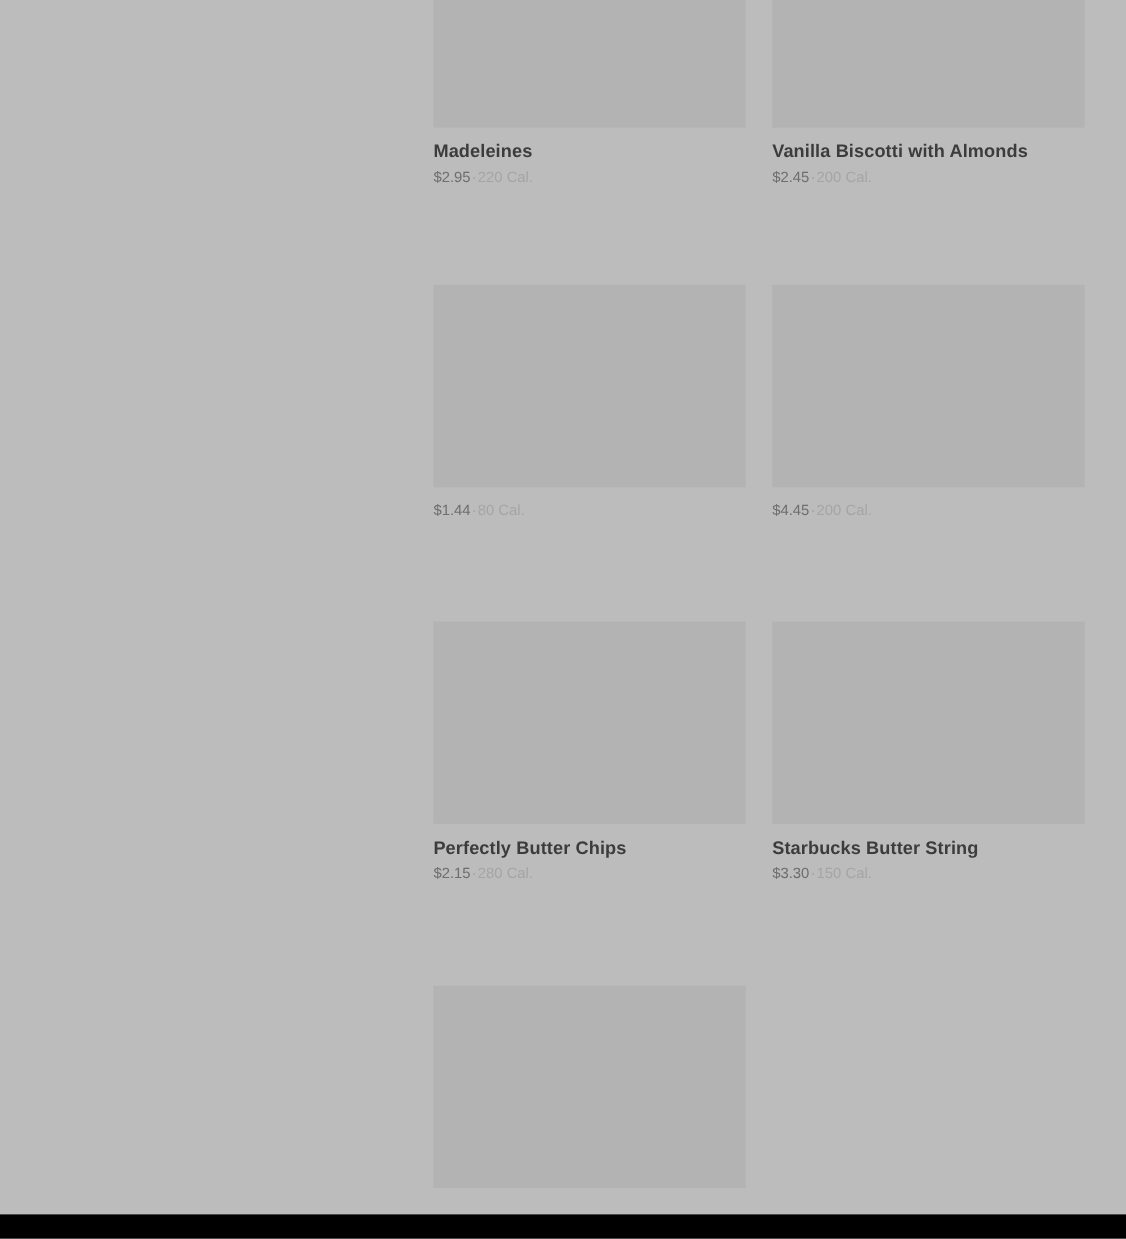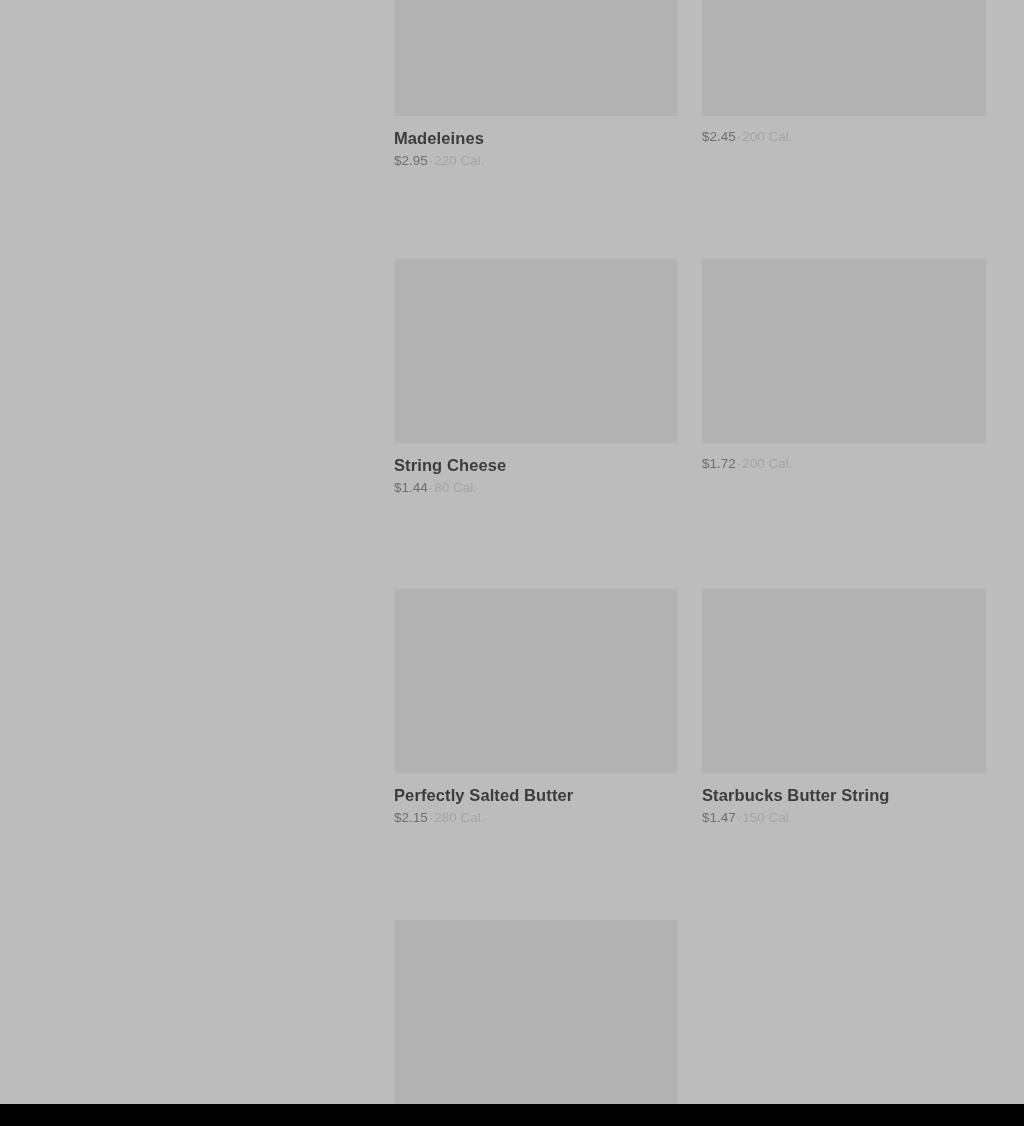--- a/index.html
+++ b/index.html
@@ -120,65 +120,65 @@
       <div class="card">
         <div class="card-thumb"></div>
         <div class="card-title">Madeleines</div>
         <div class="card-meta">
           <span class="price">$2.95</span><span class="dot">·</span><span class="cal">220 Cal.</span>
         </div>
       </div>
 
       <div class="card">
         <div class="card-thumb"></div>
+        <div class="card-title">Vanilla Biscotti with Almonds</div>
         <div class="card-meta">
           <span class="price">$2.45</span><span class="dot">·</span><span class="cal">200 Cal.</span>
         </div>
       </div>
 
     </div>
 
     <div class="spacer-row-1"></div>
 
     <div class="row">
 
       <div class="card">
         <div class="card-thumb"></div>
-        <div class="card-title">String Cheese</div>
         <div class="card-meta">
           <span class="price">$1.44</span><span class="dot">·</span><span class="cal">80 Cal.</span>
         </div>
       </div>
 
       <div class="card">
         <div class="card-thumb"></div>
         <div class="card-meta">
-          <span class="price">$1.72</span><span class="dot">·</span><span class="cal">200 Cal.</span>
+          <span class="price">$4.45</span><span class="dot">·</span><span class="cal">200 Cal.</span>
         </div>
       </div>
 
     </div>
 
     <div class="spacer-row-2"></div>
 
     <div class="row">
 
       <div class="card">
         <div class="card-thumb"></div>
-        <div class="card-title">Perfectly Salted Butter</div>
+        <div class="card-title">Perfectly Butter Chips</div>
         <div class="card-meta">
           <span class="price">$2.15</span><span class="dot">·</span><span class="cal">280 Cal.</span>
         </div>
       </div>
 
       <div class="card">
         <div class="card-thumb"></div>
         <div class="card-title">Starbucks Butter String</div>
         <div class="card-meta">
-          <span class="price">$1.47</span><span class="dot">·</span><span class="cal">150 Cal.</span>
+          <span class="price">$3.30</span><span class="dot">·</span><span class="cal">150 Cal.</span>
         </div>
       </div>
 
     </div>
 
     <div class="spacer-row-3"></div>
 
     <div class="row">
 
       <div class="card">

